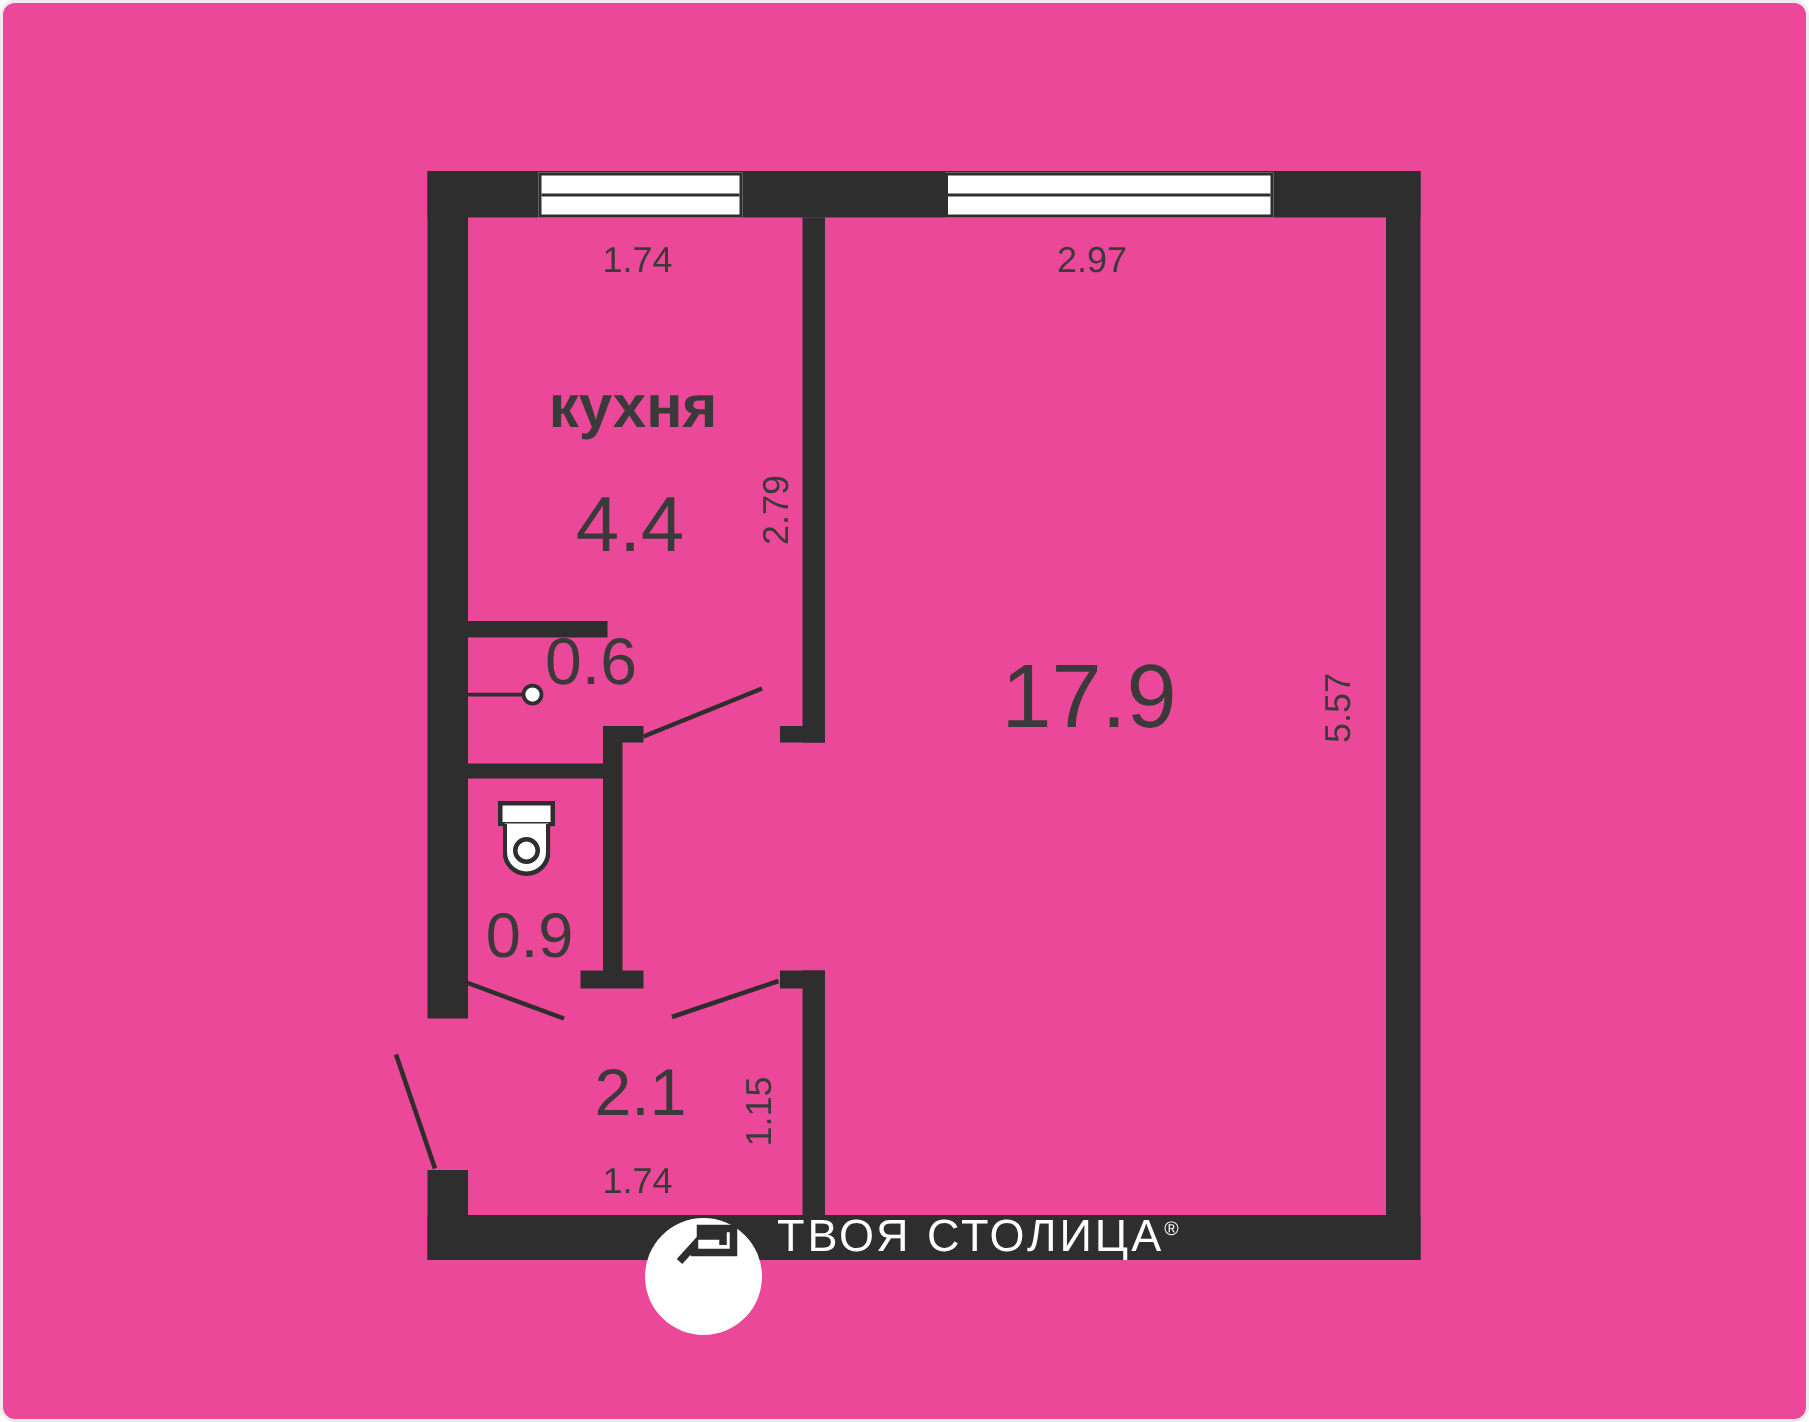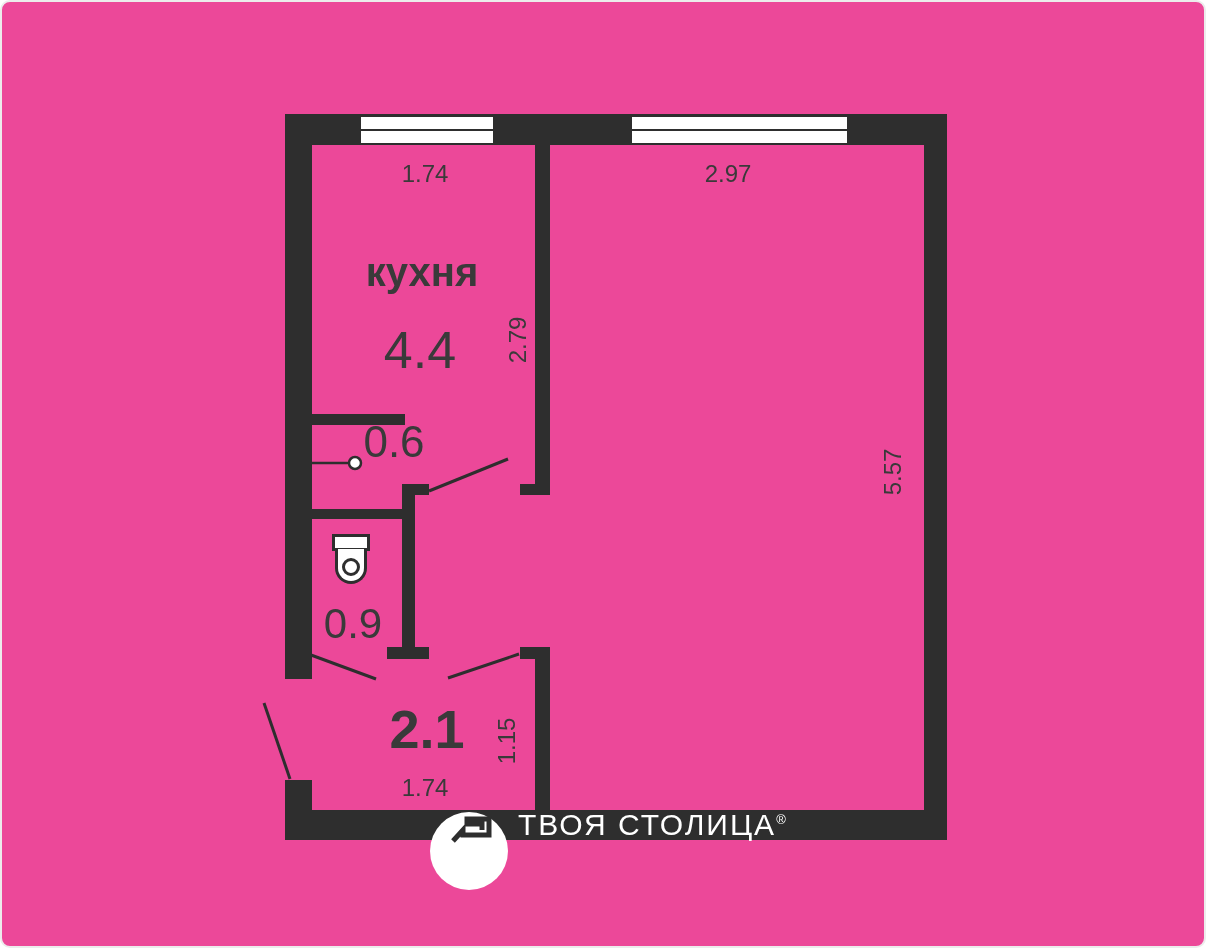--- a/index.html
+++ b/index.html
@@ -30,21 +30,21 @@
     transform:translate(-50%,-50%);
     white-space:nowrap;
     z-index:3;
   }
   .lbl.vdim{transform:translate(-50%,-50%) rotate(-90deg);}
   .fs24{font-size:24px;}
   .fs40{font-size:40px;font-weight:bold;}
   .fs42{font-size:42px;text-align:center;}
   .fs44{font-size:44px;}
   .fs52{font-size:52px;}
-  .fs54{font-size:54px;font-weight:bold;}
+  .fs54{font-size:44px;}
   .fs60{font-size:60px;}
   svg.overlay{position:absolute;left:0;top:0;z-index:2;}
   
   .toilet-tank{
     position:absolute;left:330px;top:532px;width:38px;height:17px;
     border:3px solid #2e2e2e;box-sizing:border-box;background:#fff;z-index:2;
   }
   .toilet-bowl{
     position:absolute;left:333px;top:547px;width:32px;height:35px;
     border:3px solid #2e2e2e;border-top:none;box-sizing:border-box;background:#fff;
@@ -115,20 +115,21 @@
   <span class="lbl fs24" style="left:423px;top:172px;">1.74</span>
   <span class="lbl fs24" style="left:726px;top:172px;text-align:center;">2.97</span>
   <span class="lbl fs24 vdim" style="left:516px;top:338px;">2.79</span>
   <span class="lbl fs24 vdim" style="left:891px;top:470px;">5.57</span>
   <span class="lbl fs24 vdim" style="left:505px;top:739px;">1.15</span>
   <span class="lbl fs24" style="left:423px;top:786px;">1.74</span>
 
   <span class="lbl fs40" style="left:420px;top:270px;">кухня</span>
   <span class="lbl fs52" style="left:418px;top:348px;">4.4</span>
   <span class="lbl fs44" style="left:392px;top:440px;">0.6</span>
+  <span class="lbl fs60" style="left:724px;top:462px;">17.9</span>
   <span class="lbl fs42" style="left:351px;top:622px;">0.9</span>
   <span class="lbl fs54" style="left:425px;top:727px;">2.1</span>
 
   <div class="logo-circle"></div>
   <svg class="logo-house" width="46" height="30" viewBox="0 0 46 30">
     <path d="M3 27 L13 16 L13 21 L39 21 L39 5 L17 5 L17 10 L32 10 L32 16" fill="none" stroke="#2e2e2e" stroke-width="5"></path>
   </svg>
   <div class="logo-text">
     <span>ТВОЯ СТОЛИЦА</span><sup>®</sup>
   </div>

